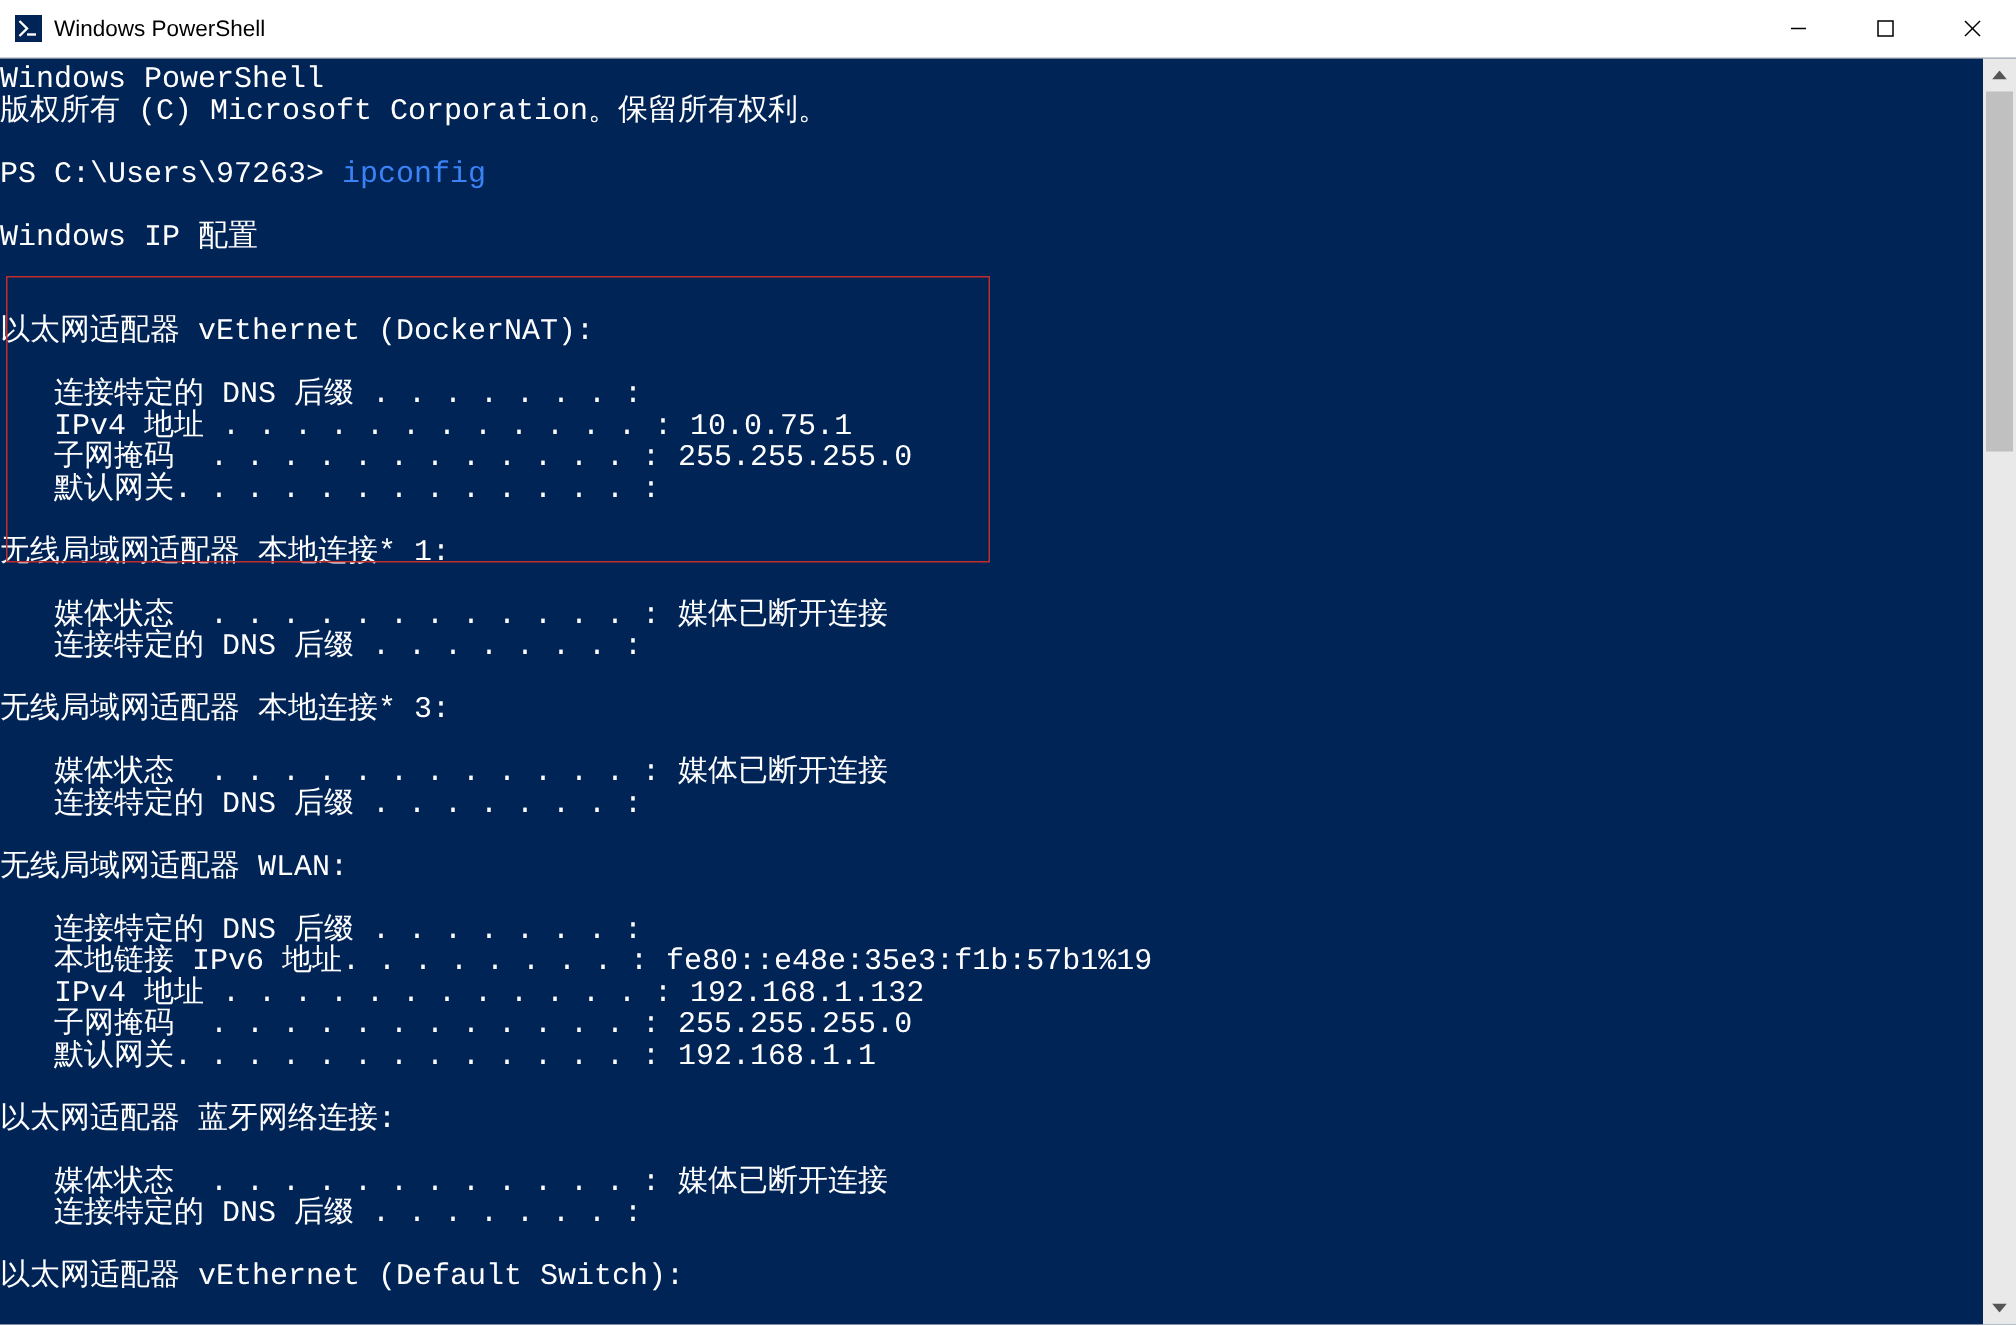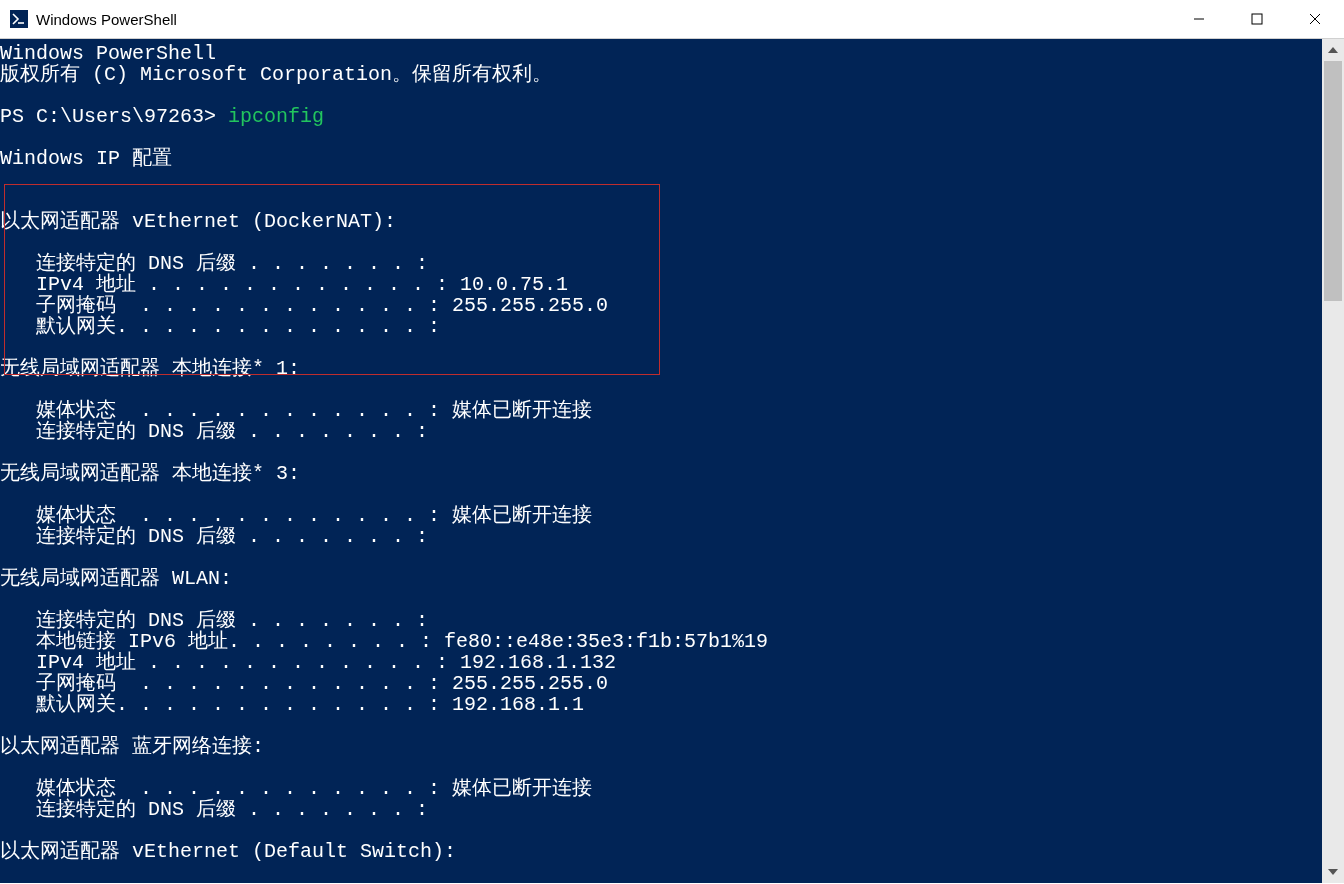--- a/index.html
+++ b/index.html
@@ -7,21 +7,21 @@
   
   .titlebar{height:38px;background:#fff;display:flex;align-items:center;border-bottom:1px solid #d0d0d0}
   .titlebar .app-icon{width:18px;height:18px;margin-left:10px;display:inline-flex;align-items:center;justify-content:center}
   .titlebar .title{margin-left:8px;font-size:15px;color:#000}
   .titlebar .spacer{flex:1}
   .winbtn{width:58px;height:38px;display:flex;align-items:center;justify-content:center;color:#000}
   .winbtn svg{display:block}
   
   .termwrap{flex:1;display:flex;background:#012456;position:relative}
   .term{flex:1;padding:4px 0 0 0;font-family:Consolas,"Courier New",monospace;font-size:20px;line-height:21px;color:#fff;white-space:pre;overflow:hidden}
-  .term .cmd{color:#22c55e}
+  .term .cmd{color:#3b82f6}
   .scrollbar{width:22px;background:#e9e9e9;display:flex;flex-direction:column}
   .sb-btn{height:22px;display:flex;align-items:center;justify-content:center;color:#555;font-size:10px}
   .sb-track{flex:1;position:relative}
   .sb-thumb{position:absolute;left:2px;right:2px;top:0;height:240px;background:#c0c0c0}
   
   .highlight-box{position:absolute;border:1px solid #bf2d2d;pointer-events:none}
 </style>
 </head>
 <body>
 

